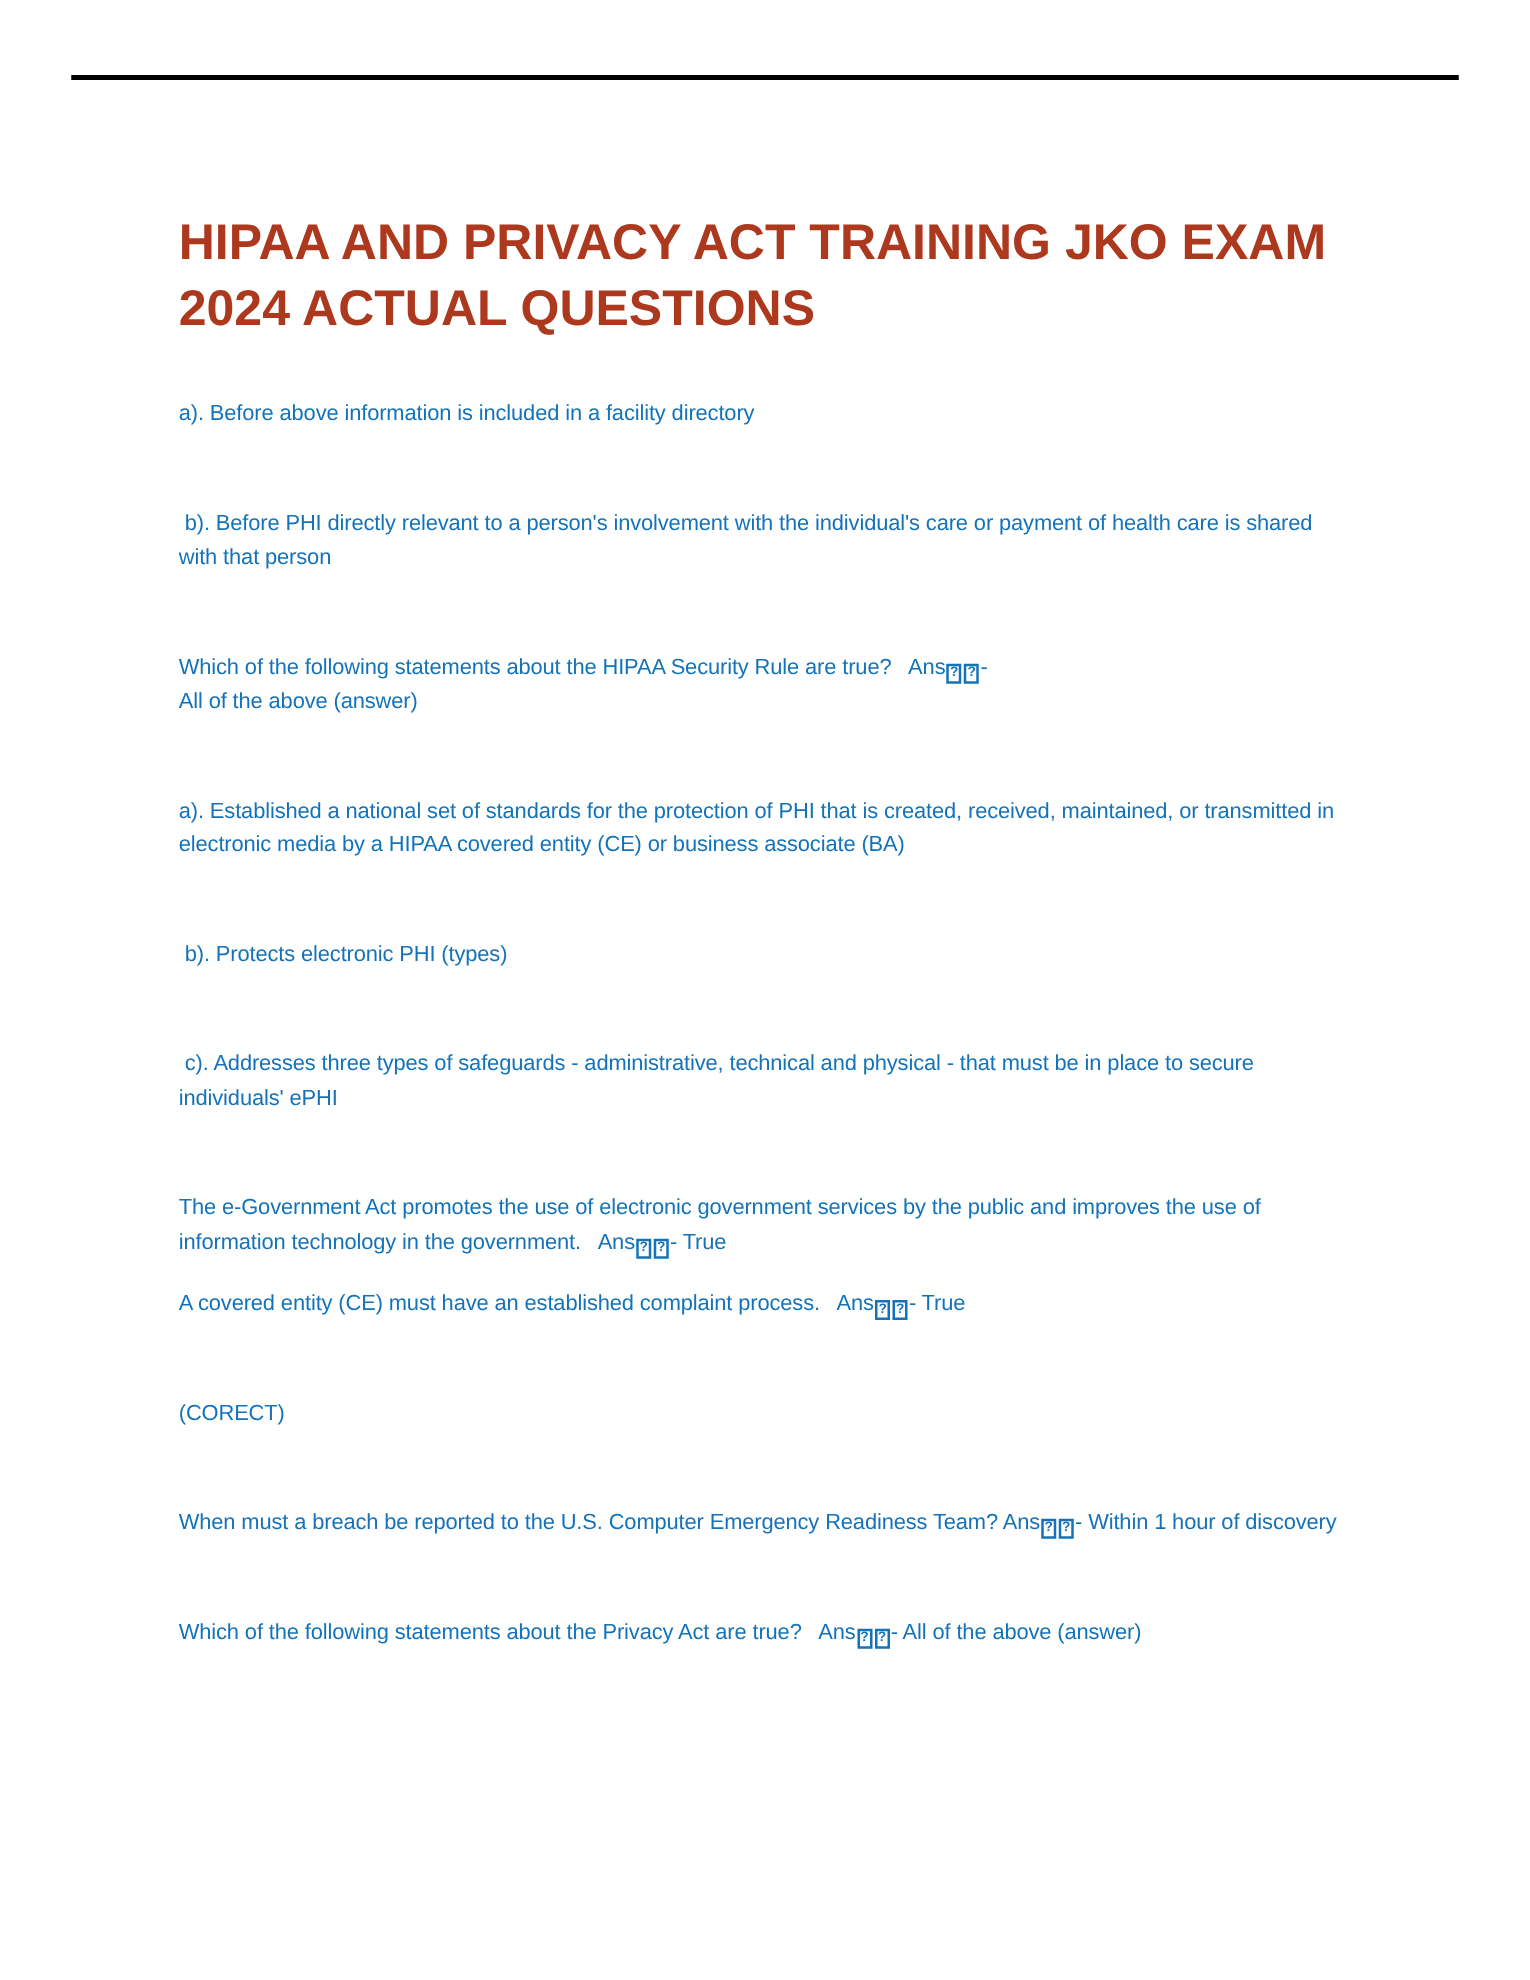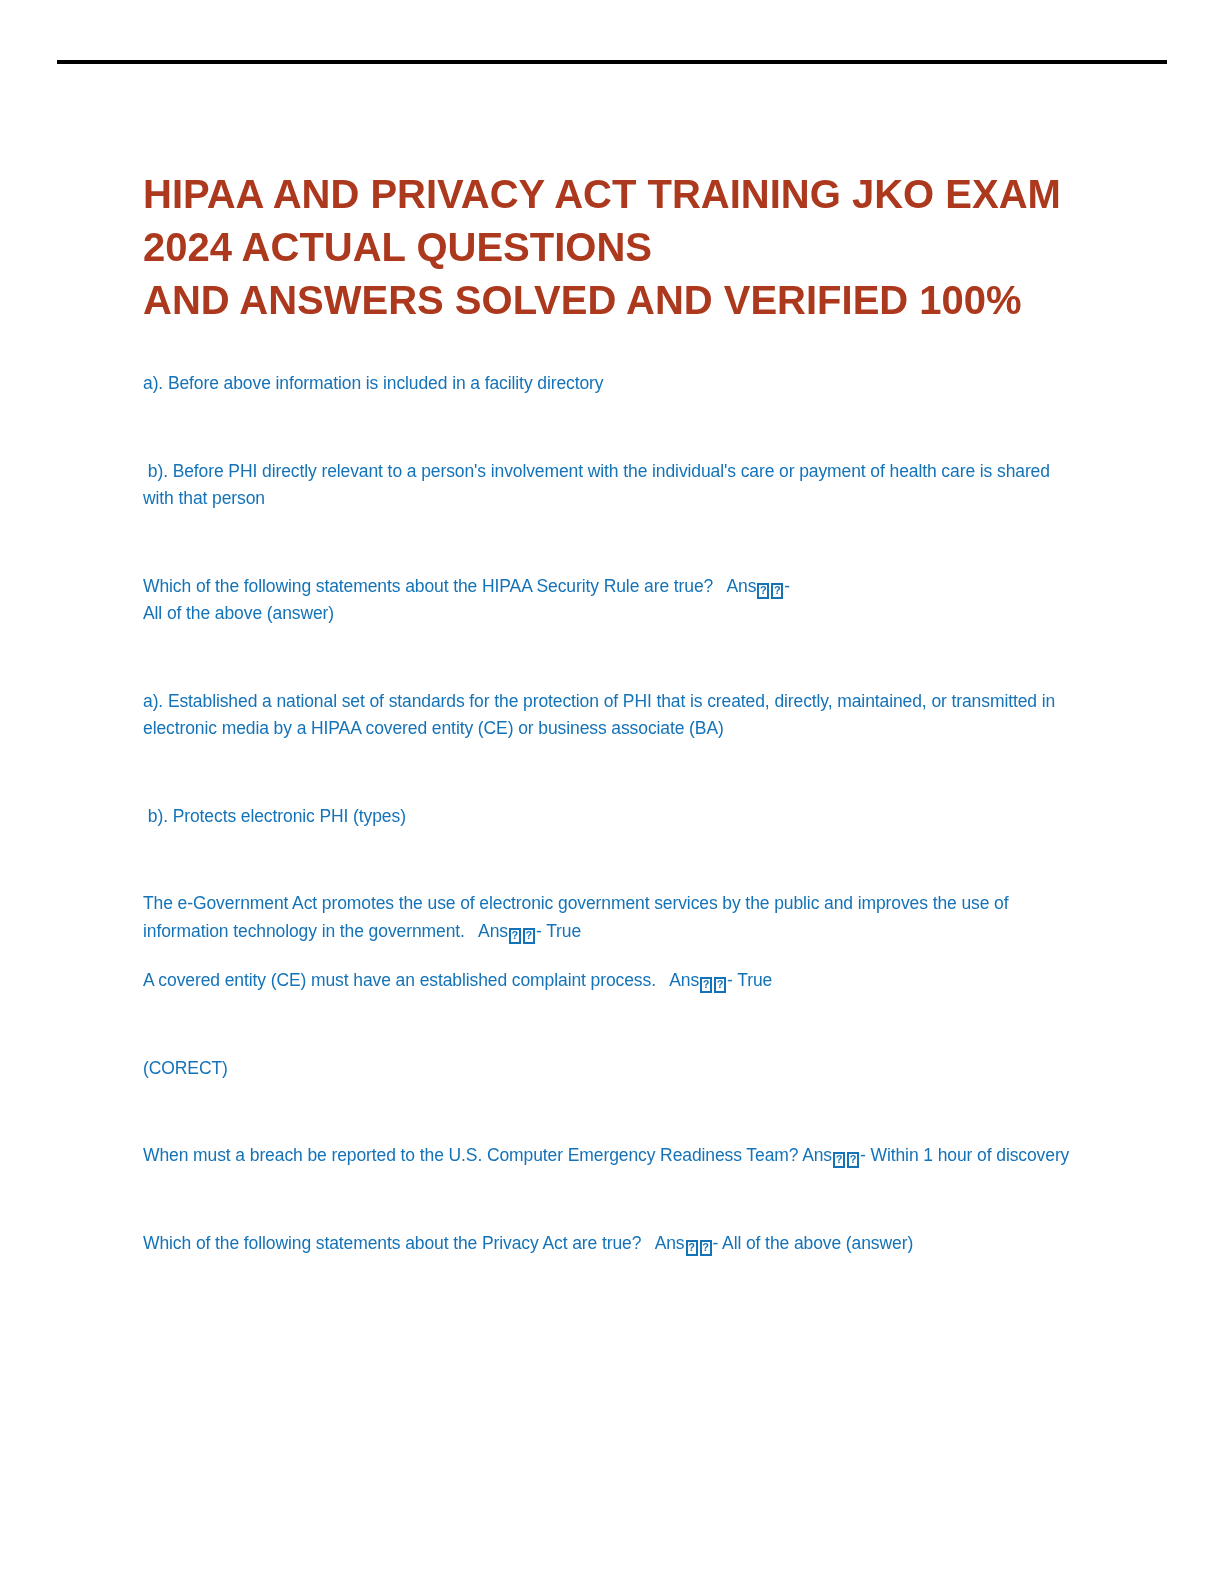--- a/index.html
+++ b/index.html
@@ -66,28 +66,28 @@
 </style>
 </head>
 <body>
 
 <div class="page">
   <div class="top-rule"></div>
   <div class="content">
     <div class="doc-title">
       <div>HIPAA AND PRIVACY ACT TRAINING JKO EXAM</div>
       <div>2024 ACTUAL QUESTIONS</div>
-      <div>AND ANSWERS SOLVED AND VERIFIED 100%</div>
     </div>
     <div class="body-paragraphs">
         <p class="para">a). Before above information is included in a facility directory</p>
         <p class="para"> b). Before PHI directly relevant to a person's involvement with the individual's care or payment of health care is shared with that person</p>
         <p class="para">Which of the following statements about the HIPAA Security Rule are true?   Ans<span class="tofu">?</span><span class="tofu">?</span>-<br>All of the above (answer)</p>
-        <p class="para">a). Established a national set of standards for the protection of PHI that is created, directly, maintained, or transmitted in electronic media by a HIPAA covered entity (CE) or business associate (BA)</p>
+        <p class="para">a). Established a national set of standards for the protection of PHI that is created, received, maintained, or transmitted in electronic media by a HIPAA covered entity (CE) or business associate (BA)</p>
         <p class="para"> b). Protects electronic PHI (types)</p>
+        <p class="para"> c). Addresses three types of safeguards - administrative, technical and physical - that must be in place to secure individuals' ePHI</p>
         <p class="para tight-after">The e-Government Act promotes the use of electronic government services by the public and improves the use of information technology in the government.   Ans<span class="tofu">?</span><span class="tofu">?</span>- True</p>
         <p class="para">A covered entity (CE) must have an established complaint process.   Ans<span class="tofu">?</span><span class="tofu">?</span>- True</p>
         <p class="para">(CORECT)</p>
         <p class="para">When must a breach be reported to the U.S. Computer Emergency Readiness Team? Ans<span class="tofu">?</span><span class="tofu">?</span>- Within 1 hour of discovery</p>
         <p class="para">Which of the following statements about the Privacy Act are true?   Ans<span class="tofu">?</span><span class="tofu">?</span>- All of the above (answer)</p>
       </div>
   </div>
 </div>
 
 </body></html>

